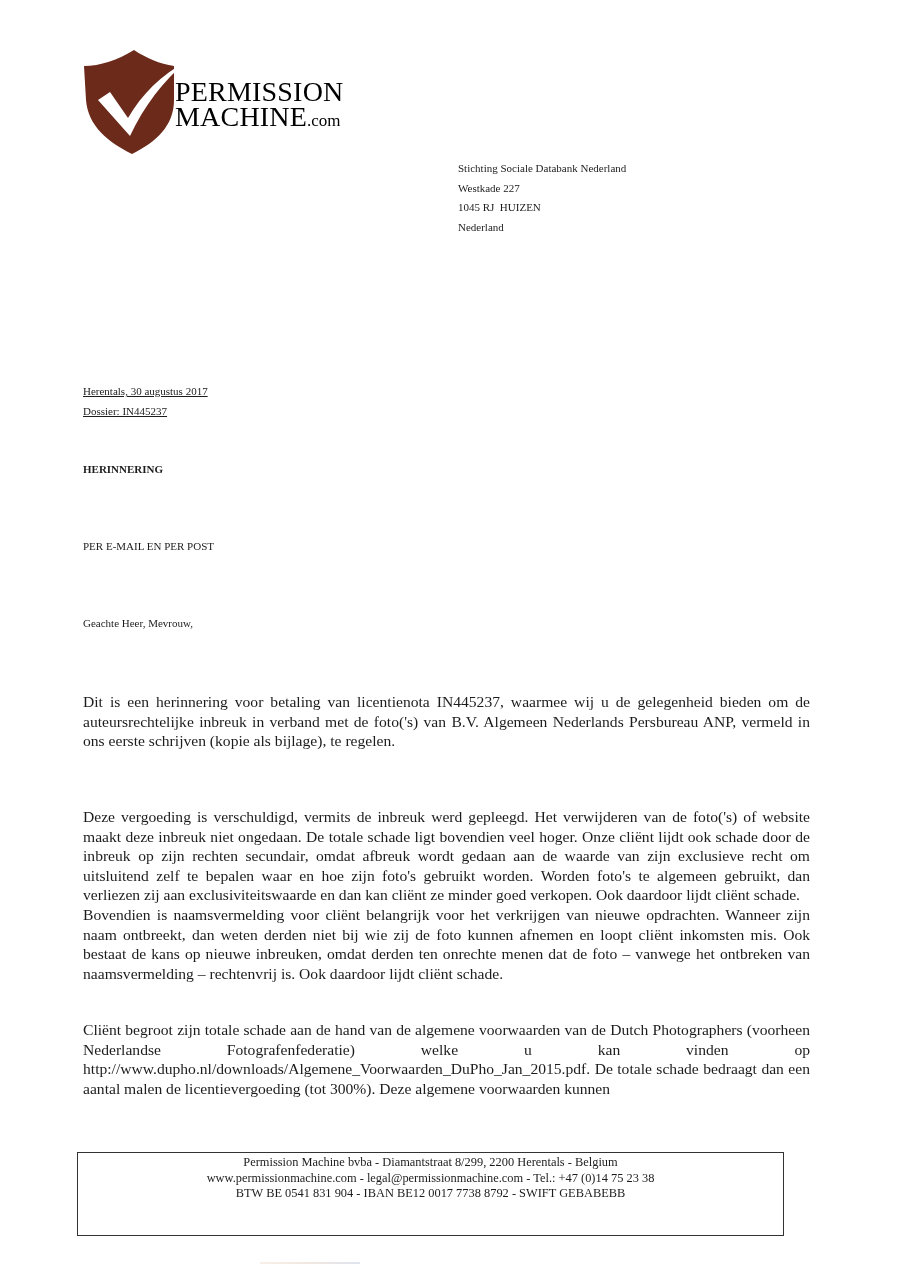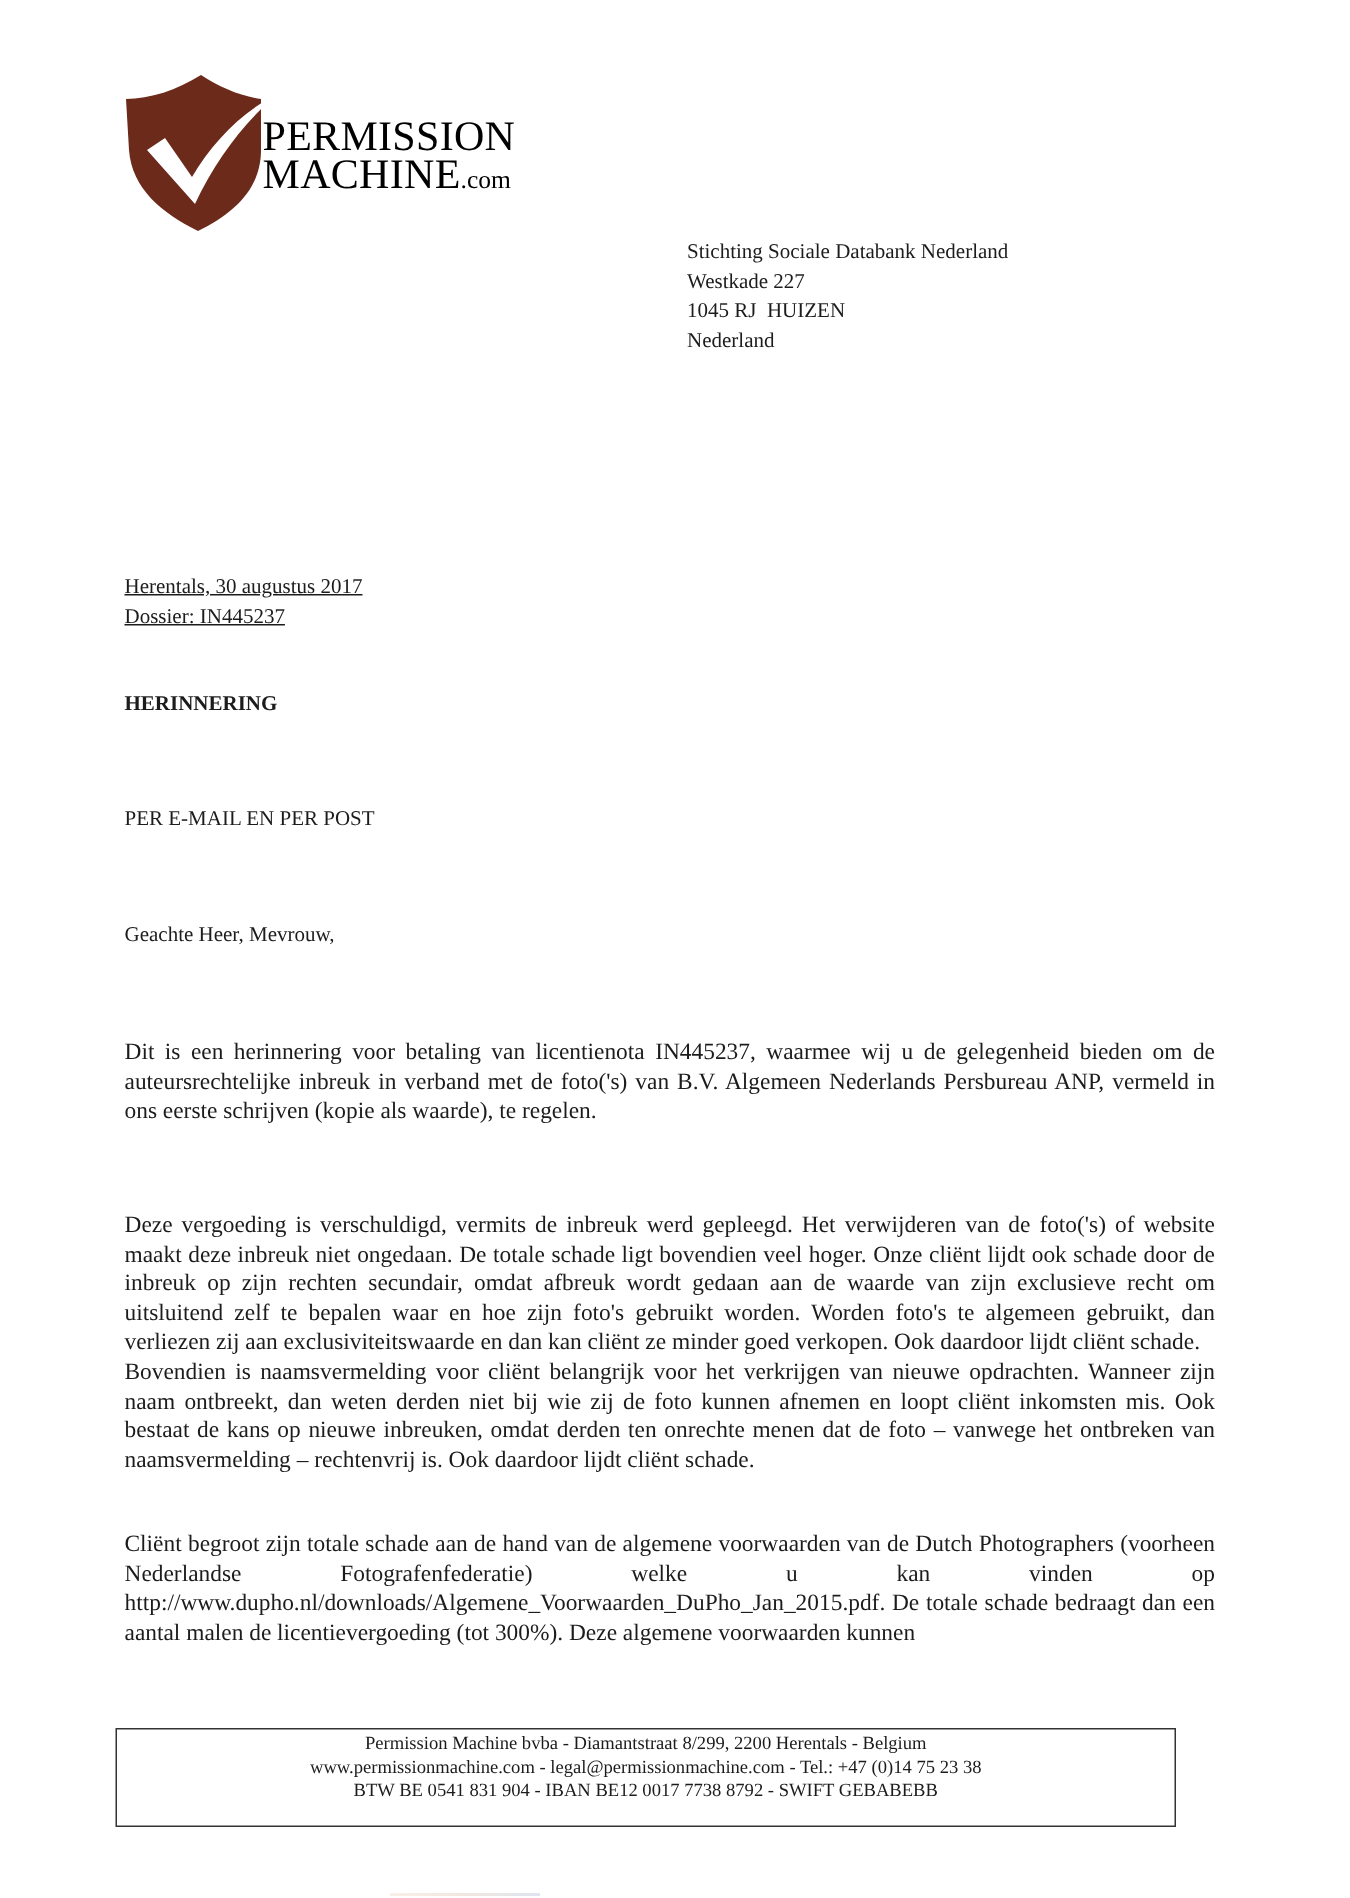--- a/index.html
+++ b/index.html
@@ -55,21 +55,21 @@
   }
   .logo-line2 .dotcom {
     font-size: 17px;
     letter-spacing: 0;
   }
 
   
   .txt {
     position: absolute;
     font-family: "Liberation Serif", "DejaVu Serif", serif;
-    font-size: 14px;
+    font-size: 11px;
     line-height: 19.5px;
     color: #1c1c1c;
   }
   .recipient {
     left: 458px;
     top: 159px;
     width: 380px;
   }
   .recipient span { display: block; }
 
@@ -109,21 +109,21 @@
   .p2 { top: 771px; margin-top: 36px; }
   .p3 { top: 905px; }
   .p4 { top: 1020px; }
 
   
   .footer {
     position: absolute;
     left: 77px;
     top: 1152px;
     width: 707px;
-    height: 66px;
+    height: 84px;
     border: 1.5px solid #333;
     box-sizing: border-box;
     text-align: center;
     font-family: "Liberation Serif", "DejaVu Serif", serif;
     font-size: 12.4px;
     line-height: 15.5px;
     color: #1c1c1c;
     padding-top: 2px;
   }
   .footer span { display: block; white-space: nowrap; }
@@ -165,21 +165,21 @@
     <span>Herentals, 30 augustus 2017</span>
     <span>Dossier: IN445237</span>
   </div>
 
   <div class="txt heading">HERINNERING</div>
 
   <div class="txt delivery">PER E-MAIL EN PER POST</div>
 
   <div class="txt salutation">Geachte Heer, Mevrouw,</div>
 
-  <p class="para p1">Dit is een herinnering voor betaling van licentienota IN445237, waarmee wij u de gelegenheid bieden om de auteursrechtelijke inbreuk in verband met de foto('s) van B.V. Algemeen Nederlands Persbureau ANP, vermeld in ons eerste schrijven (kopie als waarde), te regelen.</p>
+  <p class="para p1">Dit is een herinnering voor betaling van licentienota IN445237, waarmee wij u de gelegenheid bieden om de auteursrechtelijke inbreuk in verband met de foto('s) van B.V. Algemeen Nederlands Persbureau ANP, vermeld in ons eerste schrijven (kopie als bijlage), te regelen.</p>
   <p class="para p2">Deze vergoeding is verschuldigd, vermits de inbreuk werd gepleegd. Het verwijderen van de foto('s) of website maakt deze inbreuk niet ongedaan. De totale schade ligt bovendien veel hoger. Onze cliënt lijdt ook schade door de inbreuk op zijn rechten secundair, omdat afbreuk wordt gedaan aan de waarde van zijn exclusieve recht om uitsluitend zelf te bepalen waar en hoe zijn foto's gebruikt worden. Worden foto's te algemeen gebruikt, dan verliezen zij aan exclusiviteitswaarde en dan kan cliënt ze minder goed verkopen. Ook daardoor lijdt cliënt schade.</p>
   <p class="para p3">Bovendien is naamsvermelding voor cliënt belangrijk voor het verkrijgen van nieuwe opdrachten. Wanneer zijn naam ontbreekt, dan weten derden niet bij wie zij de foto kunnen afnemen en loopt cliënt inkomsten mis. Ook bestaat de kans op nieuwe inbreuken, omdat derden ten onrechte menen dat de foto – vanwege het ontbreken van naamsvermelding – rechtenvrij is. Ook daardoor lijdt cliënt schade.</p>
   <p class="para p4">Cliënt begroot zijn totale schade aan de hand van de algemene voorwaarden van de Dutch Photographers (voorheen Nederlandse Fotografenfederatie) welke u kan vinden op http://www.dupho.nl/downloads/Algemene_Voorwaarden_DuPho_Jan_2015.pdf. De totale schade bedraagt dan een aantal malen de licentievergoeding (tot 300%). Deze algemene voorwaarden kunnen</p>
 
   <div class="footer">
     <span>Permission Machine bvba - Diamantstraat 8/299, 2200 Herentals - Belgium</span>
     <span>www.permissionmachine.com - legal@permissionmachine.com - Tel.: +47 (0)14 75 23 38</span>
     <span>BTW BE 0541 831 904 - IBAN BE12 0017 7738 8792 - SWIFT GEBABEBB</span>
   </div>
 

